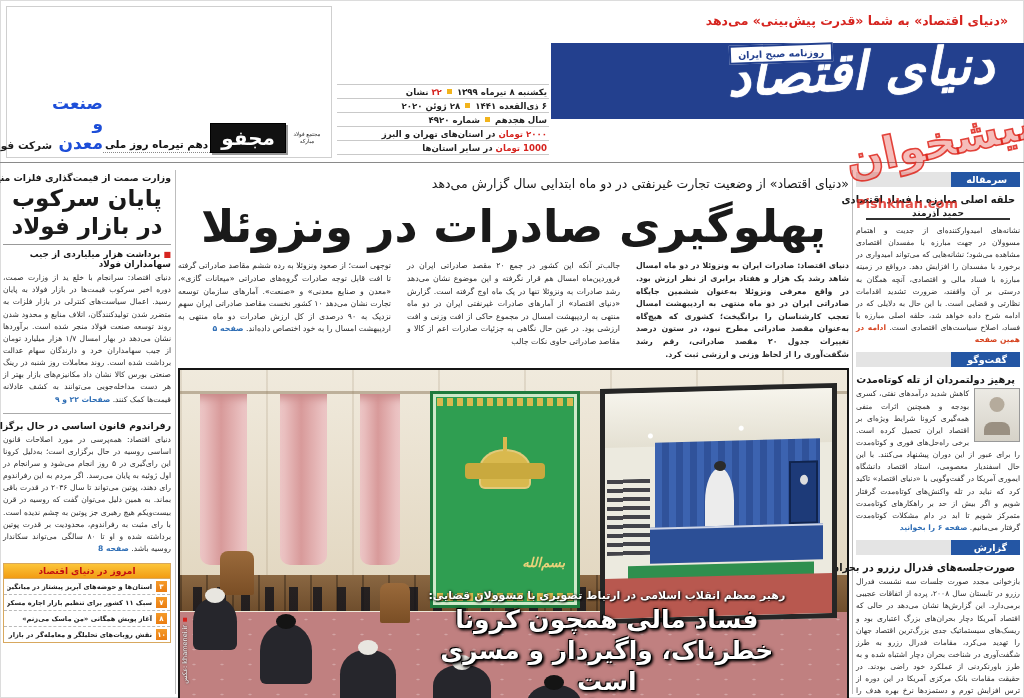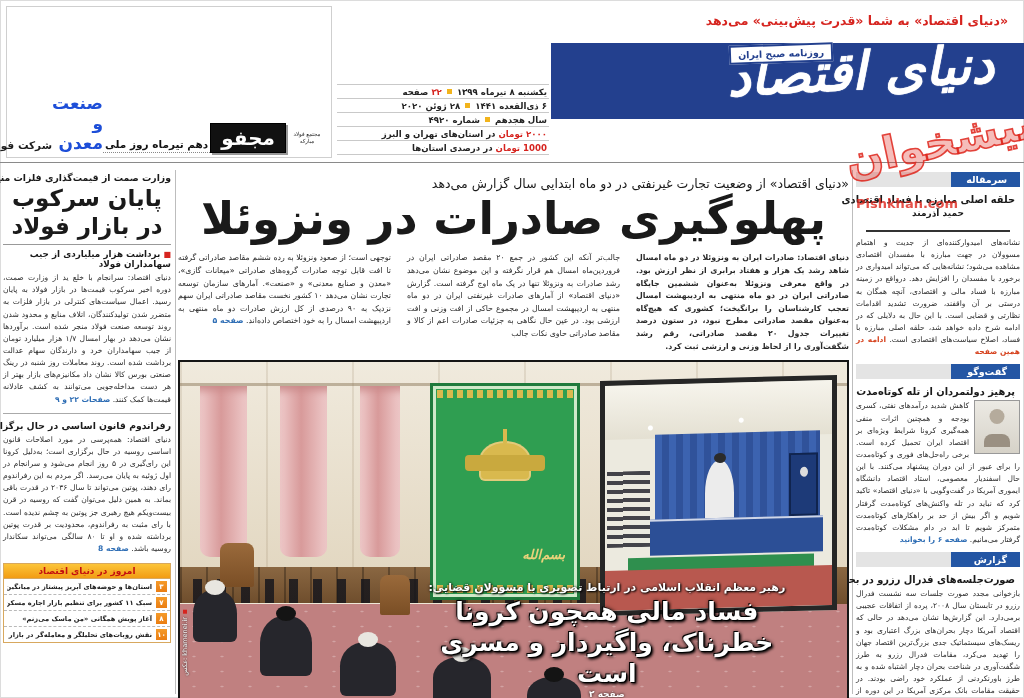--- a/index.html
+++ b/index.html
@@ -73,21 +73,21 @@
   .today-head{background:linear-gradient(#fcc53a,#f29c13);color:#c40f0f;font-weight:bold;font-size:9px;
       text-align:center;padding:2px 0;border-bottom:1px solid #d8a85e;}
   .trow{display:flex;align-items:center;gap:4px;padding:2px 3px;border-bottom:1px dashed #b9b9b9;}
   .trow:last-child{border-bottom:none;}
   .numsq{flex:0 0 11px;height:11px;background:linear-gradient(#f59b2a,#ea7d12);color:#fff;font-size:7px;
       font-weight:bold;display:flex;align-items:center;justify-content:center;}
   .ttxt{font-size:6.7px;font-weight:bold;white-space:nowrap;overflow:hidden;color:#222;}
   
   .center{position:absolute;left:178px;top:168px;width:671px;}
   .lead-kick{font-size:12.5px;font-weight:normal;text-align:right;margin-top:8px;}
-  .lead-head{font-size:45px;font-weight:bold;text-align:center;line-height:1.05;margin-top:4px;letter-spacing:-1px;white-space:nowrap;}
+  .lead-head{font-size:45px;font-weight:bold;text-align:center;line-height:1.05;margin-top:12px;letter-spacing:-1px;white-space:nowrap;}
   .lead-cols{column-count:3;column-gap:16px;margin-top:10px;font-size:7.8px;line-height:1.62;text-align:justify;color:#2a2a2a;}
   .lead-cols p{margin:0 0 0;}
   .lead-cols .lede{font-weight:bold;}
   
   .photo{position:relative;height:341px;margin-top:7px;border:2px solid #151515;overflow:hidden;background:#c9a298;}
   .wall{position:absolute;left:0;right:0;top:0;height:60%;
       background:repeating-linear-gradient(90deg,rgba(150,130,100,.18) 0 2px,transparent 2px 86px),
                  linear-gradient(#f0eadd,#e3d8c2);}
   .cornice{position:absolute;left:0;right:0;top:6%;height:3px;background:rgba(140,120,90,.5);}
   .curtain{position:absolute;top:7%;height:50%;width:7%;border-radius:0 0 10px 10px;
@@ -153,21 +153,21 @@
   .credit{position:absolute;left:1px;bottom:28px;z-index:6;color:#f2f2f2;font-size:6.5px;direction:ltr;
       writing-mode:vertical-rl;transform:rotate(180deg);text-shadow:0 0 2px #000;}
   .credit::after{content:"";display:inline-block;width:4px;height:4px;background:#d6241f;margin-top:3px;}
   
   .sidebar{position:absolute;left:856px;top:172px;width:164px;}
   .lbl{height:15px;line-height:15px;background:linear-gradient(to left,#2456a4 0 42%,#e4e4e4 42% 100%);
       color:#fff;font-size:9.5px;font-weight:bold;text-align:right;padding-right:13px;box-sizing:border-box;}
   .sec-title{font-size:10.5px;font-weight:bold;text-align:center;white-space:nowrap;margin:6px 0 3px;
       transform:scaleX(.94);transform-origin:center;}
   .author{font-size:9px;font-weight:bold;text-align:center;border-bottom:2px solid #333;width:88%;
-      margin:0 auto 5px;padding-bottom:12px;}
+      margin:0 auto 5px;padding-bottom:0;}
   .sb-body{font-size:7.5px;line-height:1.62;text-align:justify;color:#2c2c2c;margin-bottom:6px;}
   .redlink{color:#d6431f;font-weight:bold;}
   .portrait{float:right;width:44px;height:52px;margin-left:5px;margin-bottom:2px;border:1px solid #999;
       background:linear-gradient(#eceae4,#d6d2c8);position:relative;}
   .portrait::before{content:"";position:absolute;left:50%;top:8px;transform:translateX(-50%);
       width:15px;height:15px;border-radius:50%;background:#b5ab9c;}
   .portrait::after{content:"";position:absolute;left:50%;bottom:6px;transform:translateX(-50%);
       width:26px;height:13px;border-radius:8px 8px 0 0;background:#9a9082;}
 </style>
 </head>
@@ -188,39 +188,39 @@
       <div class="ad-line">بزرگترین تولید کننده</div>
       <div class="ad-line">آهن اسفنجی در جهان</div>
     </div>
   </div>
 
   <div class="dates">
     <div class="drow">
       <span>یکشنبه ۸ تیرماه ۱۳۹۹</span>
       <span class="sq"></span>
       <span class="red">۳۲</span>
-      <span>صفحه</span>
+      <span>نشان</span>
     </div>
     <div class="drow">
       <span>۶ ذی‌القعده ۱۴۴۱</span>
       <span class="sq"></span>
       <span>۲۸ ژوئن ۲۰۲۰</span>
     </div>
     <div class="drow">
       <span>سال هجدهم</span>
       <span class="sq"></span>
       <span>شماره ۴۹۲۰</span>
     </div>
     <div class="drow">
       <span class="red">۲۰۰۰ تومان</span>
       <span>در استان‌های تهران و البرز</span>
     </div>
     <div class="drow">
       <span class="red">1000 تومان</span>
-      <span>در درصدی استان‌ها</span>
+      <span>در سایر استان‌ها</span>
     </div>
   </div>
 
   <div class="slogan">«دنیای اقتصاد» به شما «قدرت پیش‌بینی» می‌دهد</div>
   <div class="band">
     <div class="mast-title">دنیای اقتصاد</div>
     <div class="badge">روزنامه صبح ایران</div>
   </div>
   <div class="watermark">پیشخوان</div>
   <div class="watermark-sub">Pishkhan.com</div>

